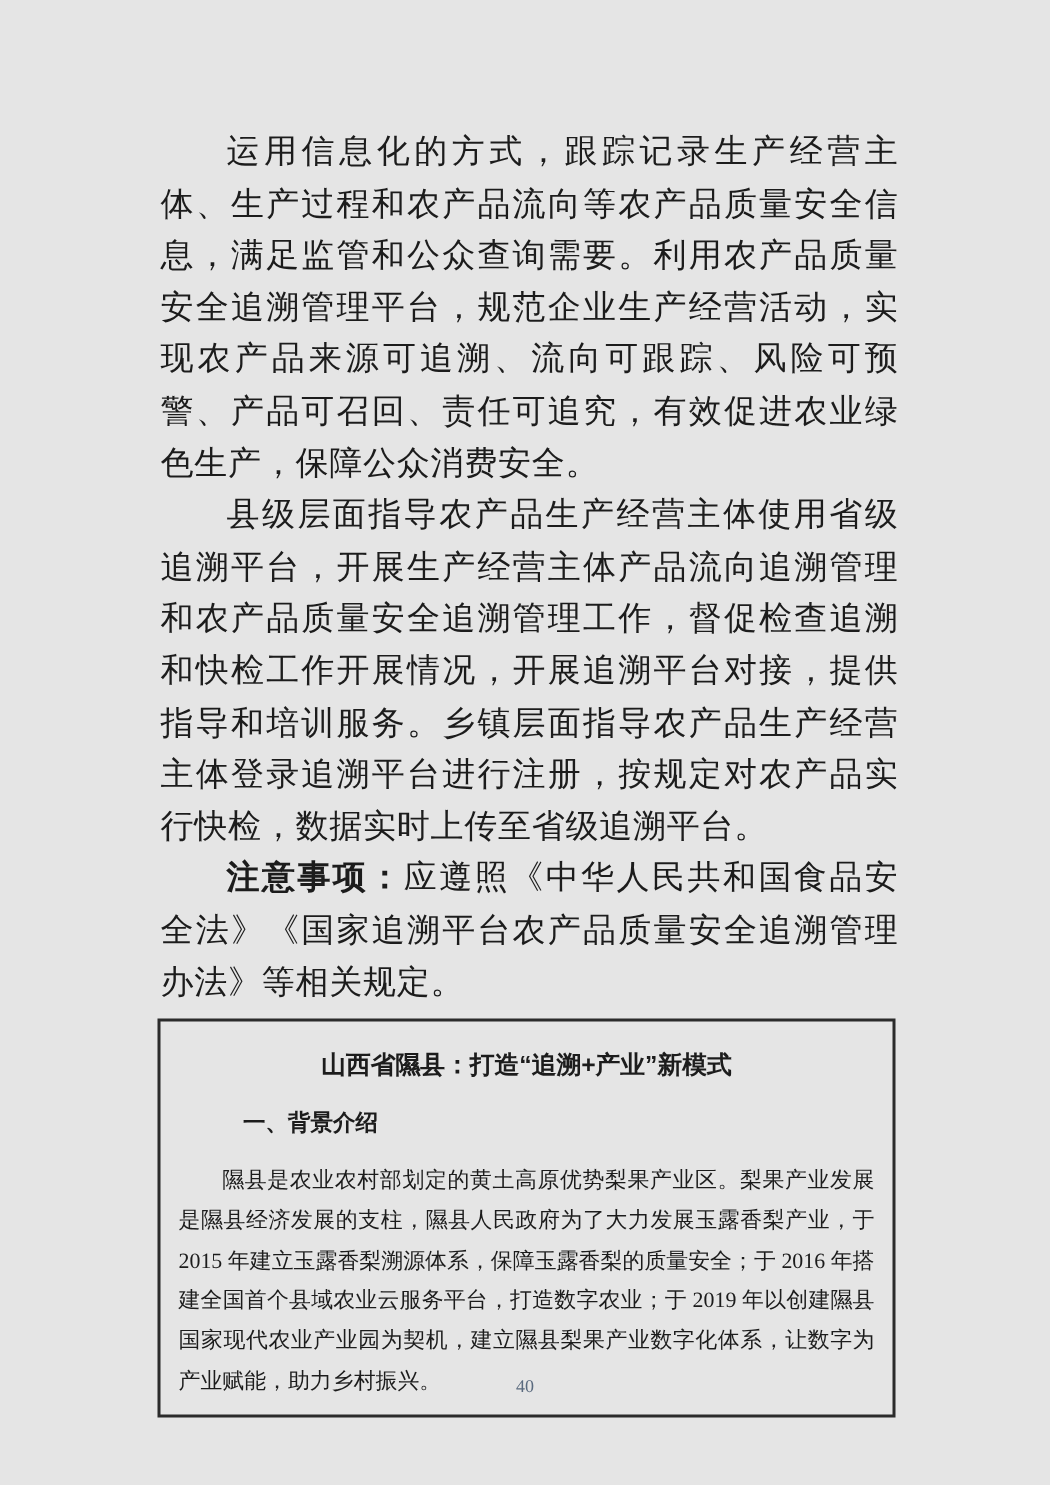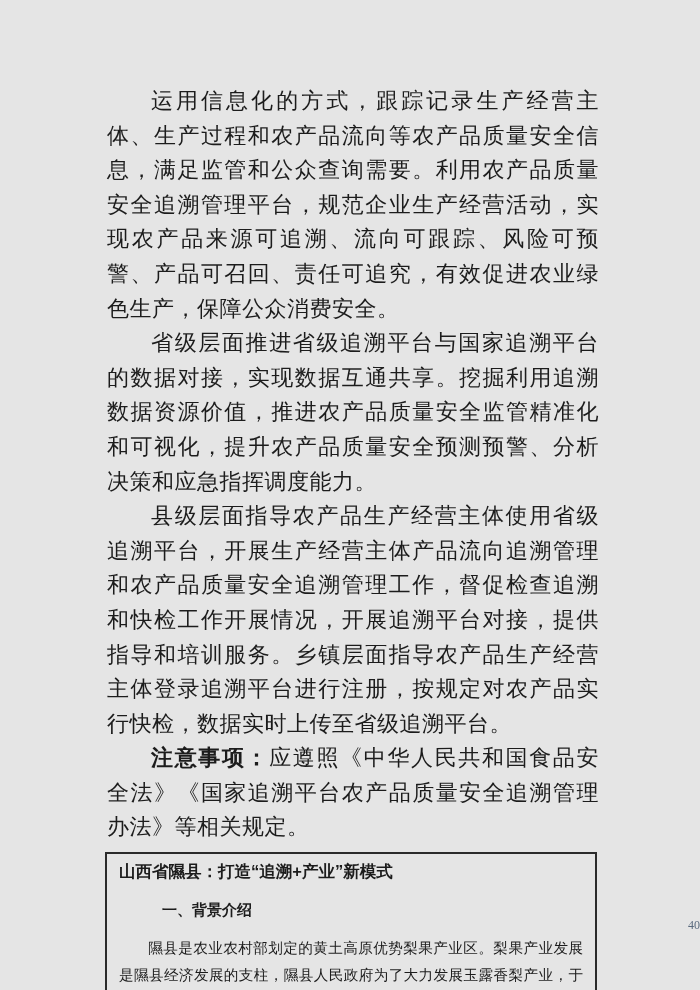--- a/index.html
+++ b/index.html
@@ -44,22 +44,23 @@
     border: 2px solid #2b2b2b;
     padding: 5px 12px 8px 12px;
     box-sizing: border-box;
     width: 492px;
     margin-left: -2px;
   }
   .case-title {
     font-family: "Liberation Sans", "DejaVu Sans", sans-serif;
     font-weight: bold;
     font-size: 16.5px;
+    text-align: center;
     line-height: 25px;
-    margin: 0;
+    margin: 12px;
   }
   .case-heading {
     font-family: "Liberation Sans", "DejaVu Sans", sans-serif;
     font-weight: bold;
     font-size: 15px;
     line-height: 25px;
     margin: 13px;
     text-indent: 2em;
   }
   .case-body {
@@ -67,37 +68,36 @@
     font-size: 14.6px;
     line-height: 26.8px;
     text-align: justify;
     text-indent: 2em;
   }
   .footer {
     position: absolute;
     top: 915px;
     left: 0;
     width: 700px;
-    text-align: right;
+    text-align: center;
   }
   .page-number {
     font-size: 12px;
     color: #5a6a7e;
     font-family: "Liberation Serif", "DejaVu Serif", serif;
   }
 </style>
 </head>
 <body>
 
 <div class="page">
   <div class="content">
 
     <p class="para">运用信息化的方式，跟踪记录生产经营主体、生产过程和农产品流向等农产品质量安全信息，满足监管和公众查询需要。利用农产品质量安全追溯管理平台，规范企业生产经营活动，实现农产品来源可追溯、流向可跟踪、风险可预警、产品可召回、责任可追究，有效促进农业绿色生产，保障公众消费安全。</p>
 
-    <p class="para">省级层面推进省级追溯平台与国家追溯平台的数据对接，实现数据互通共享。挖掘利用追溯数据资源价值，推进农产品质量安全监管精准化和可视化，提升农产品质量安全预测预警、分析决策和应急指挥调度能力。</p>
 
     <p class="para">县级层面指导农产品生产经营主体使用省级追溯平台，开展生产经营主体产品流向追溯管理和农产品质量安全追溯管理工作，督促检查追溯和快检工作开展情况，开展追溯平台对接，提供指导和培训服务。乡镇层面指导农产品生产经营主体登录追溯平台进行注册，按规定对农产品实行快检，数据实时上传至省级追溯平台。</p>
 
     <p class="para"><span class="notice-label">注意事项：</span><span>应遵照《中华人民共和国食品安全法》《国家追溯平台农产品质量安全追溯管理办法》等相关规定。</span></p>
 
     <div class="case-box">
       <p class="case-title">山西省隰县：打造“追溯+产业”新模式</p>
       <p class="case-heading">一、背景介绍</p>
       <p class="case-body">隰县是农业农村部划定的黄土高原优势梨果产业区。梨果产业发展是隰县经济发展的支柱，隰县人民政府为了大力发展玉露香梨产业，于 2015 年建立玉露香梨溯源体系，保障玉露香梨的质量安全；于 2016 年搭建全国首个县域农业云服务平台，打造数字农业；于 2019 年以创建隰县国家现代农业产业园为契机，建立隰县梨果产业数字化体系，让数字为产业赋能，助力乡村振兴。</p>
     </div>

